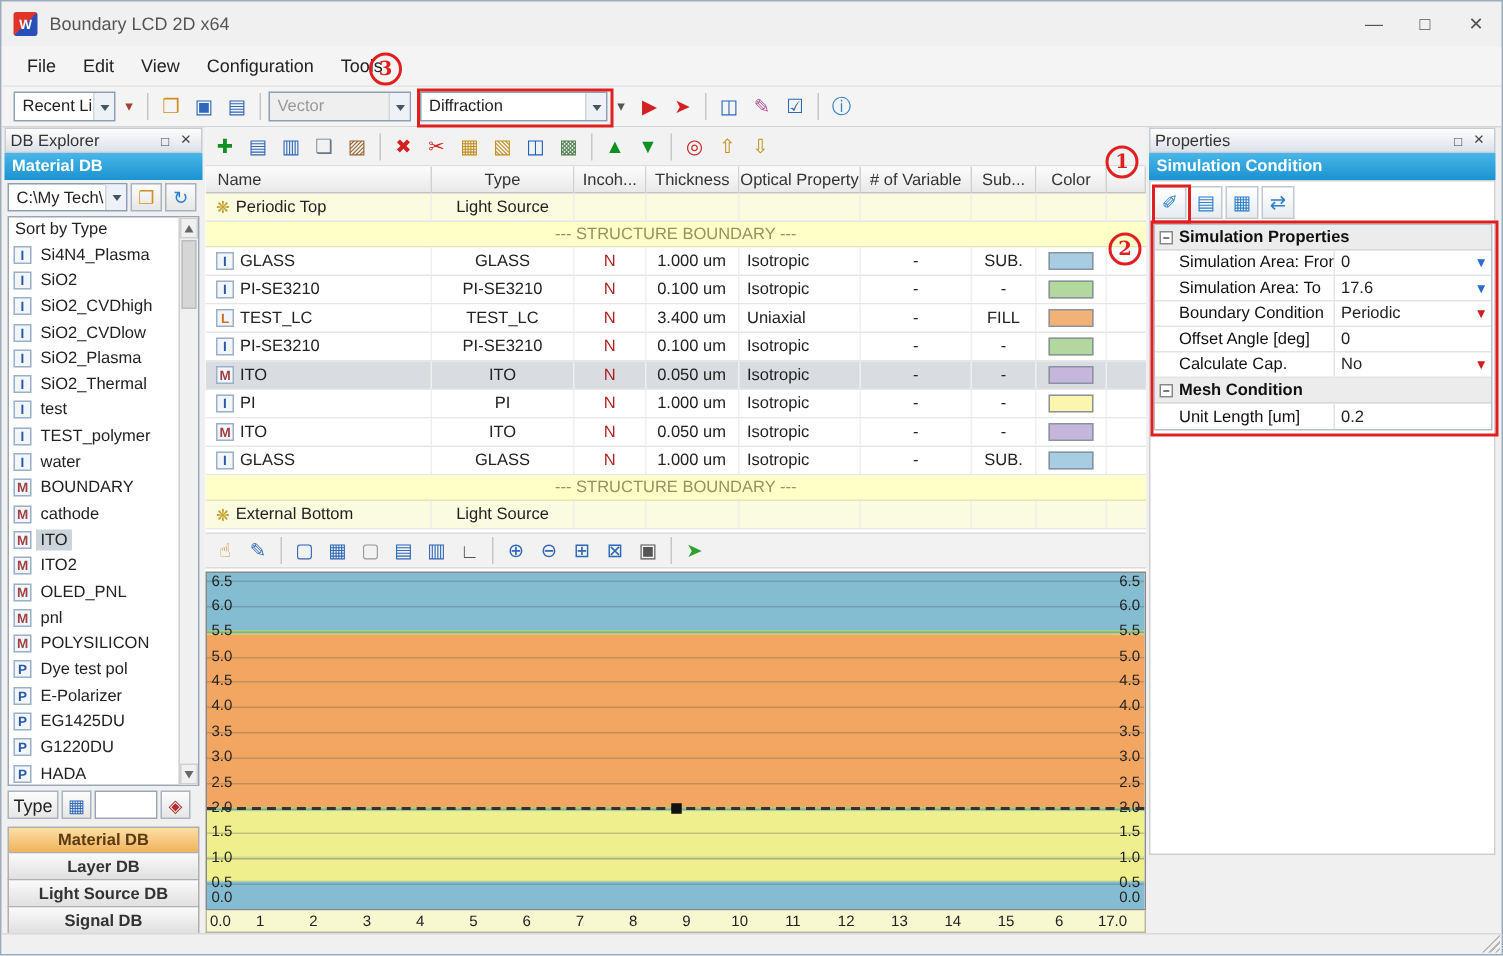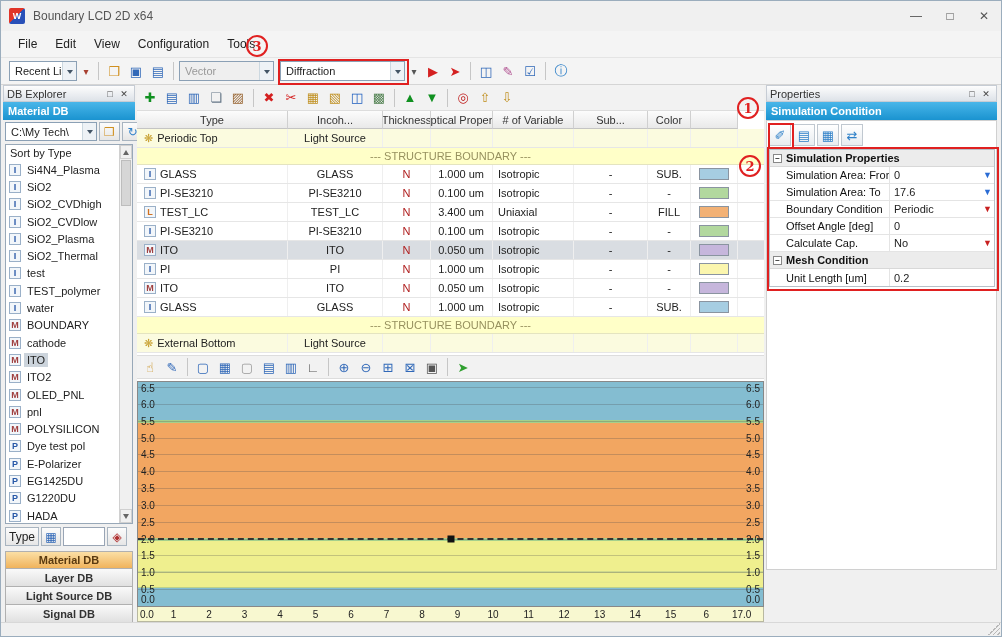--- a/index.html
+++ b/index.html
@@ -176,21 +176,21 @@
   </div>
 
   <div id="db-panel">
     <div class="panel-head">
       <span class="panel-title">DB Explorer</span>
       <span class="panel-btn">□</span>
       <span class="panel-btn">✕</span>
     </div>
     <div class="blue-bar">Material DB</div>
     <div id="db-path-row">
-      <div class="combo" style="width:92px;height:19px">
+      <div class="combo" style="width:80px;height:19px">
         <span class="ctext">C:\My Tech\</span>
         <span class="caret">
             <i></i>
           </span>
       </div>
       <div class="small-btn" id="browse-btn" style="color: rgb(208, 144, 32);">❒</div>
       <div class="small-btn" id="refresh-btn" style="color: rgb(47, 128, 200);">↻</div>
     </div>
     <div id="db-list-wrap">
       <div id="sort-label">Sort by Type</div>
@@ -321,20 +321,21 @@
         <div class="tb-sep"></div>
         <div class="tb-btn" style="color: rgb(16, 144, 32);">▲</div>
         <div class="tb-btn" style="color: rgb(16, 144, 32);">▼</div>
         <div class="tb-sep"></div>
         <div class="tb-btn" style="color: rgb(192, 32, 32);">◎</div>
         <div class="tb-btn" style="color: rgb(192, 144, 32);">⇧</div>
         <div class="tb-btn" style="color: rgb(192, 144, 32);">⇩</div>
       </div>
     <div id="struct-table">
       <div id="struct-head">
+          <div class="shead c0">Name</div>
           <div class="shead c1">Type</div>
           <div class="shead c2">Incoh...</div>
           <div class="shead c3">Thickness</div>
           <div class="shead c4">Optical Property</div>
           <div class="shead c5"># of Variable</div>
           <div class="shead c6">Sub...</div>
           <div class="shead c7">Color</div>
           <div class="shead filler"></div>
         </div>
       <div id="struct-rows">

